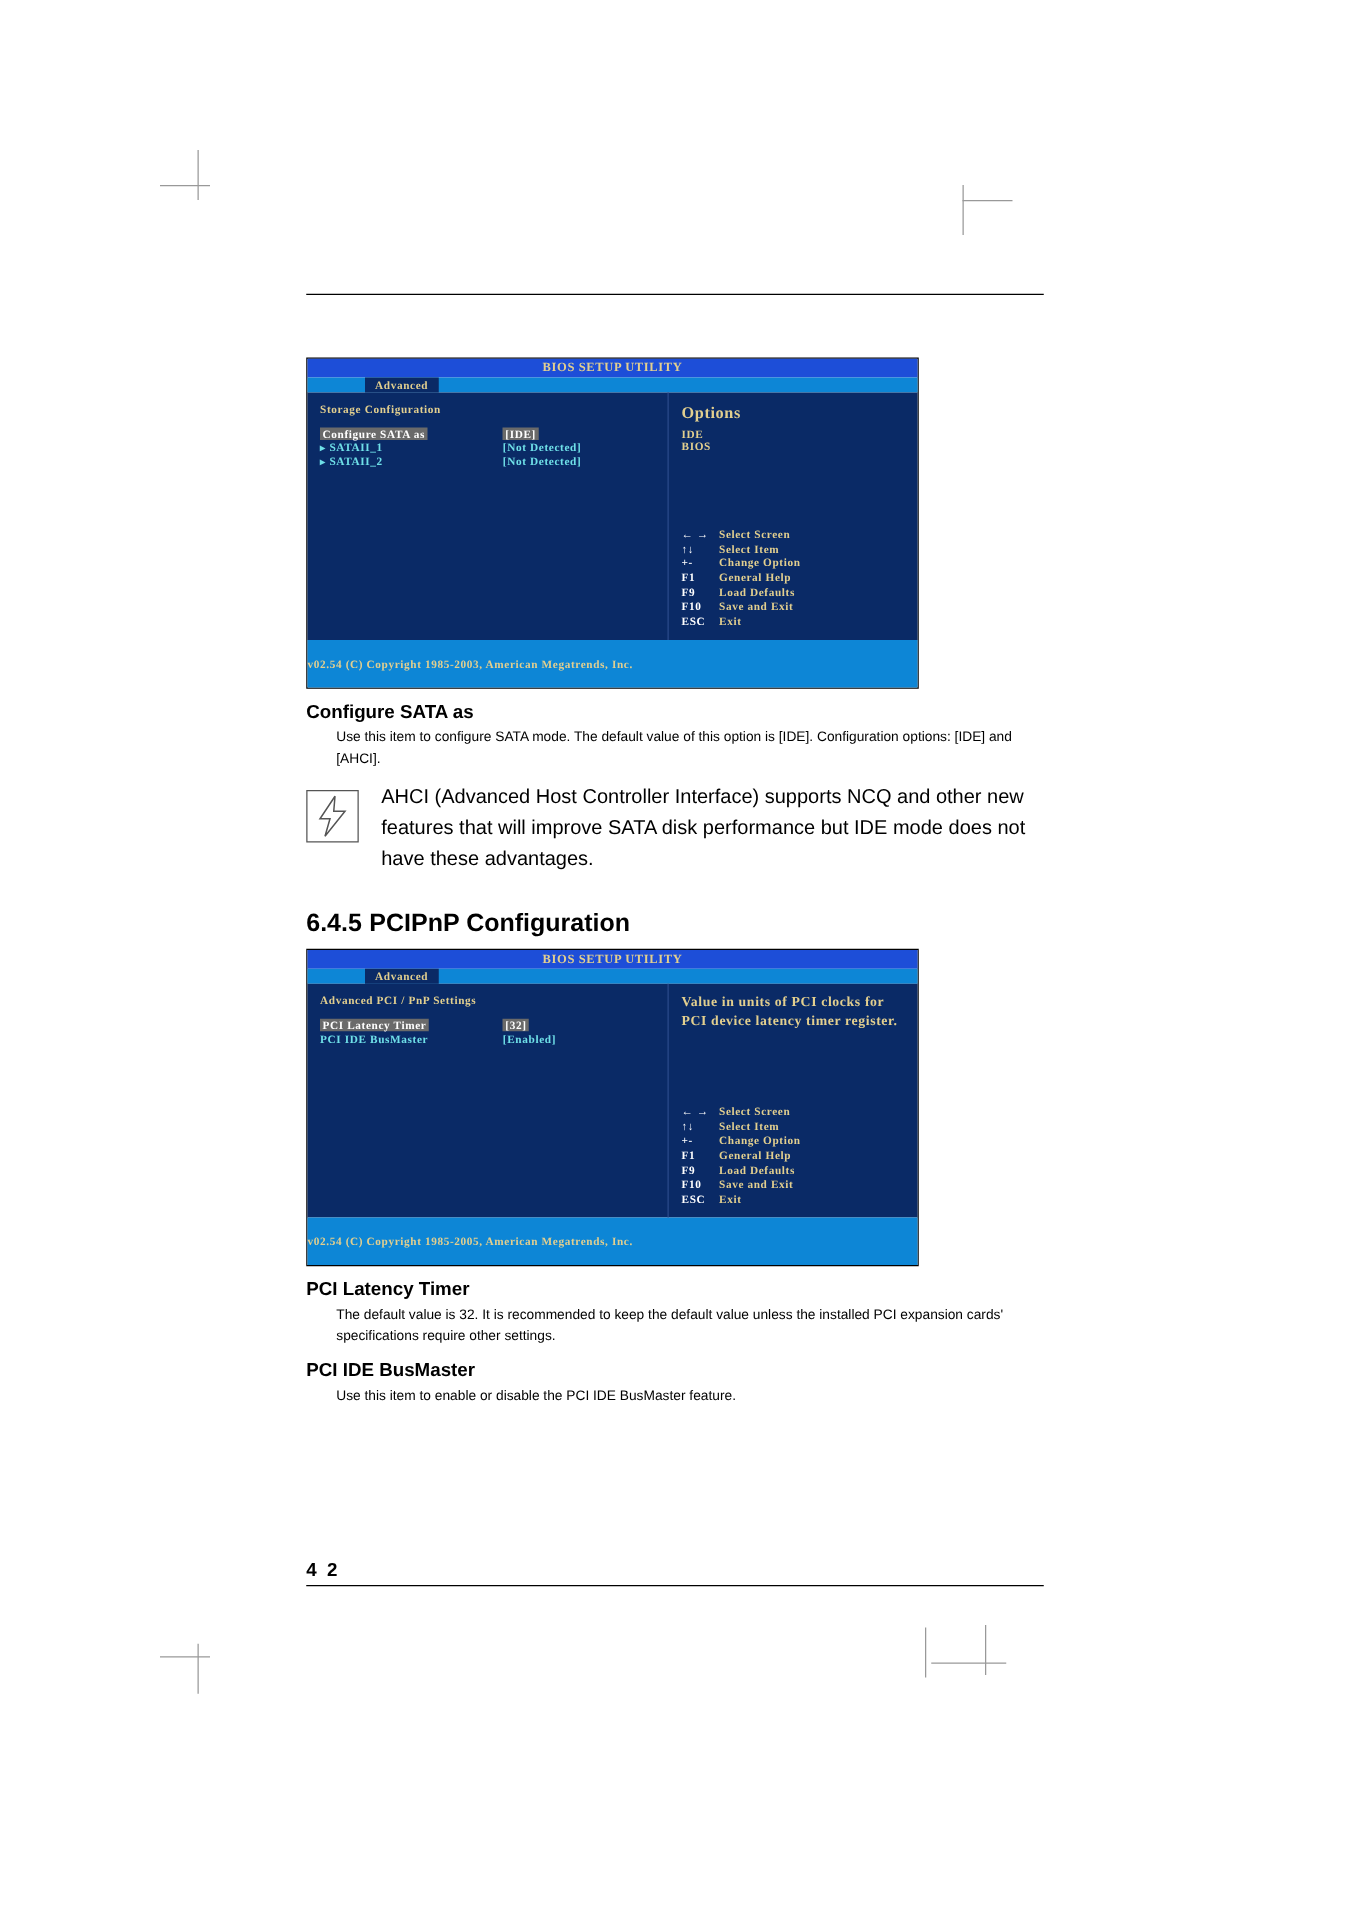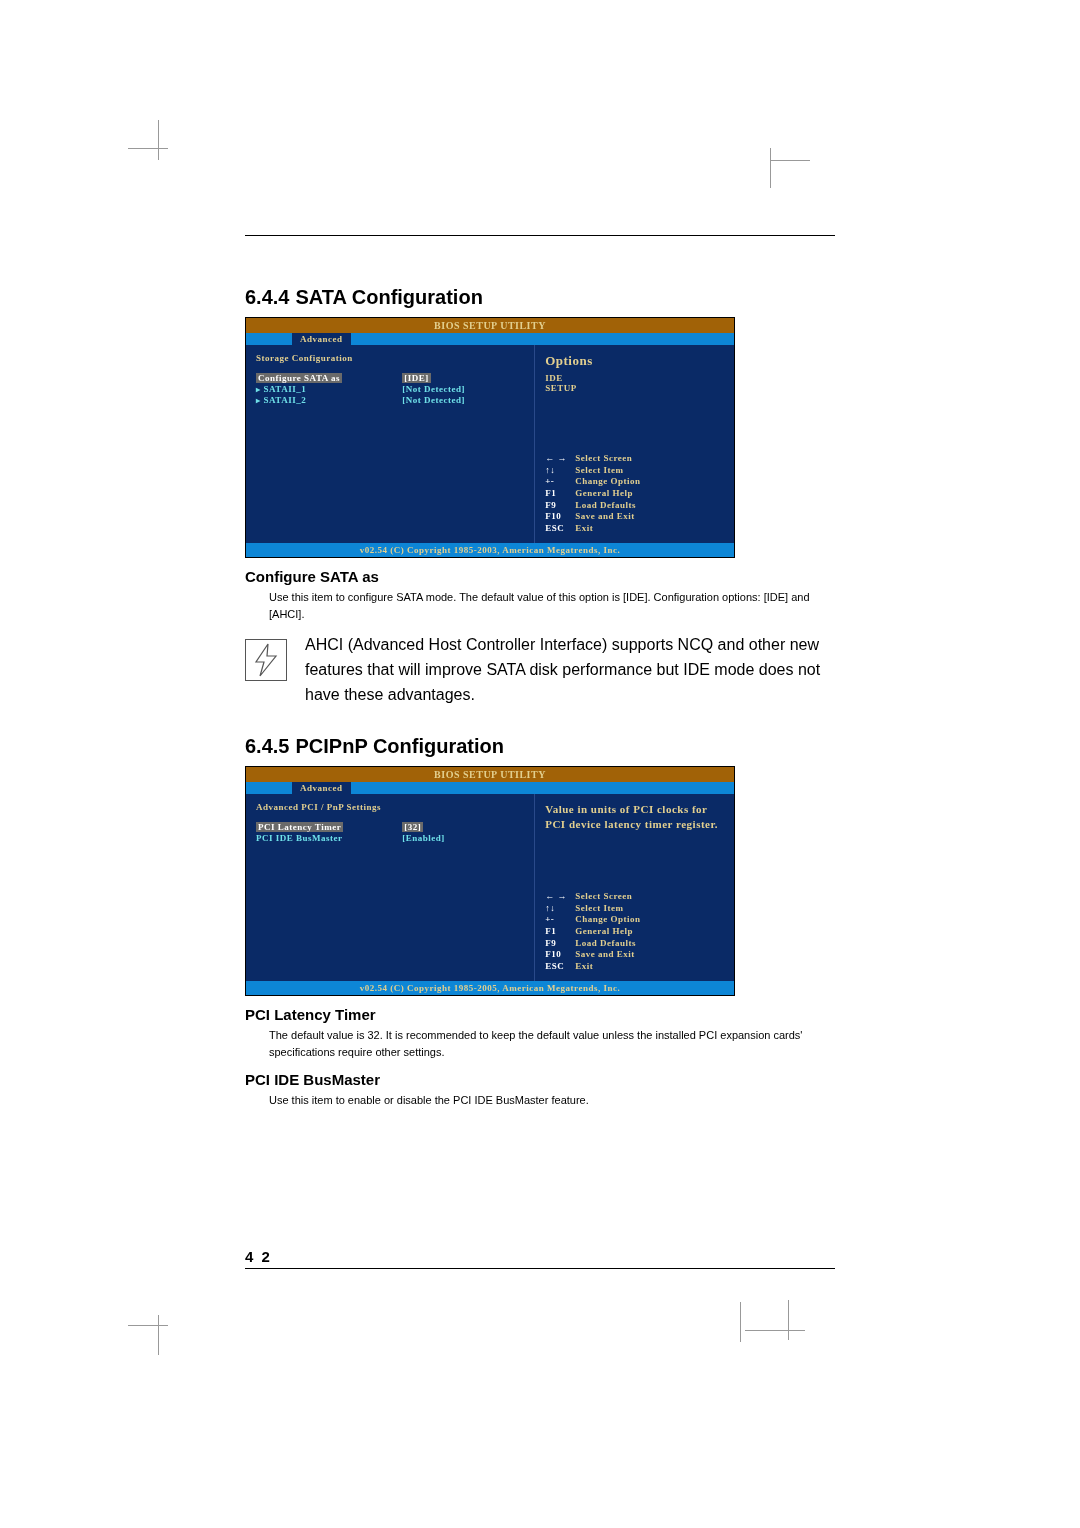--- a/index.html
+++ b/index.html
@@ -31,21 +31,21 @@
   h2.section .num { margin-right: 6px; }
   .bios-box {
     width: 490px;
     margin: 6px 0 10px 0;
     border: 1px solid #000;
     font-family: "Times New Roman", Times, serif;
     font-size: 10px;
     letter-spacing: 0.5px;
   }
   .bios-title {
-    background: #a16207;
+    background: #1d4ed8;
     color: #e2cf8f;
     text-align: center;
     font-weight: bold;
     padding: 2px 0;
     font-size: 10px;
   }
   .bios-tabs {
     background: #0d86d6;
     display: flex;
     padding: 0;
@@ -92,23 +92,22 @@
     font-size: 9px;
     line-height: 1.3;
   }
   .bios-right .help .hrow { display: flex; }
   .bios-right .help .key { width: 30px; color: #fff; font-weight: bold;}
   .bios-right .help .desc { color: #e2cf8f; font-weight: bold; flex:1;}
   .bios-footer {
     background: #0d86d6;
     color: #e2cf8f;
     font-weight: bold;
-    text-align: center;
-    font-size: 9px;
-    padding: 2px 0;
+    font-size: 9px;
+    padding: 14px 0;
   }
   .subhead {
     font-weight: bold;
     font-size: 15px;
     margin: 4px 0 4px 0;
   }
   .body-text {
     font-size: 11px;
     line-height: 1.55;
     margin-left: 24px;
@@ -144,23 +143,20 @@
   <div class="mark" style="left:128px; top:1325px; width:40px; height:1px;"></div>
   <div class="mark" style="left:158px; top:1315px; width:1px; height:40px;"></div>
   <div class="mark" style="left:740px; top:1302px; width:1px; height:40px;"></div>
   <div class="mark" style="left:745px; top:1330px; width:60px; height:1px;"></div>
   <div class="mark" style="left:788px; top:1300px; width:1px; height:40px;"></div>
 </div>
 
 <div class="content">
   <hr class="hr-top">
 
-  <h2 class="section">
-    <span class="num">6.4.4</span><span>SATA Configuration</span>
-  </h2>
 
   <div class="bios-box">
     <div class="bios-title">BIOS SETUP UTILITY</div>
     <div class="bios-tabs">
       <div class="bios-tab">Advanced</div>
     </div>
     <div class="bios-body">
       <div class="bios-left">
         <div class="panel-title">Storage Configuration</div>
         <div class="bios-row">
@@ -173,21 +169,21 @@
         </div>
         <div class="bios-row cyan">
           <span class="label arrow">SATAII_2</span>
           <span class="value">[Not Detected]</span>
         </div>
       </div>
       <div class="bios-right">
         <div class="opt-title">Options</div>
         <div class="muted-yellow" style="font-weight:bold;font-size:9px;">
           <div>IDE</div>
-          <div>SETUP</div>
+          <div>BIOS</div>
         </div>
         <div class="help">
           <div class="hrow">
               <span class="key">← →</span>
               <span class="desc">Select Screen</span>
             </div>
           <div class="hrow">
               <span class="key">↑↓</span>
               <span class="desc">Select Item</span>
             </div>

